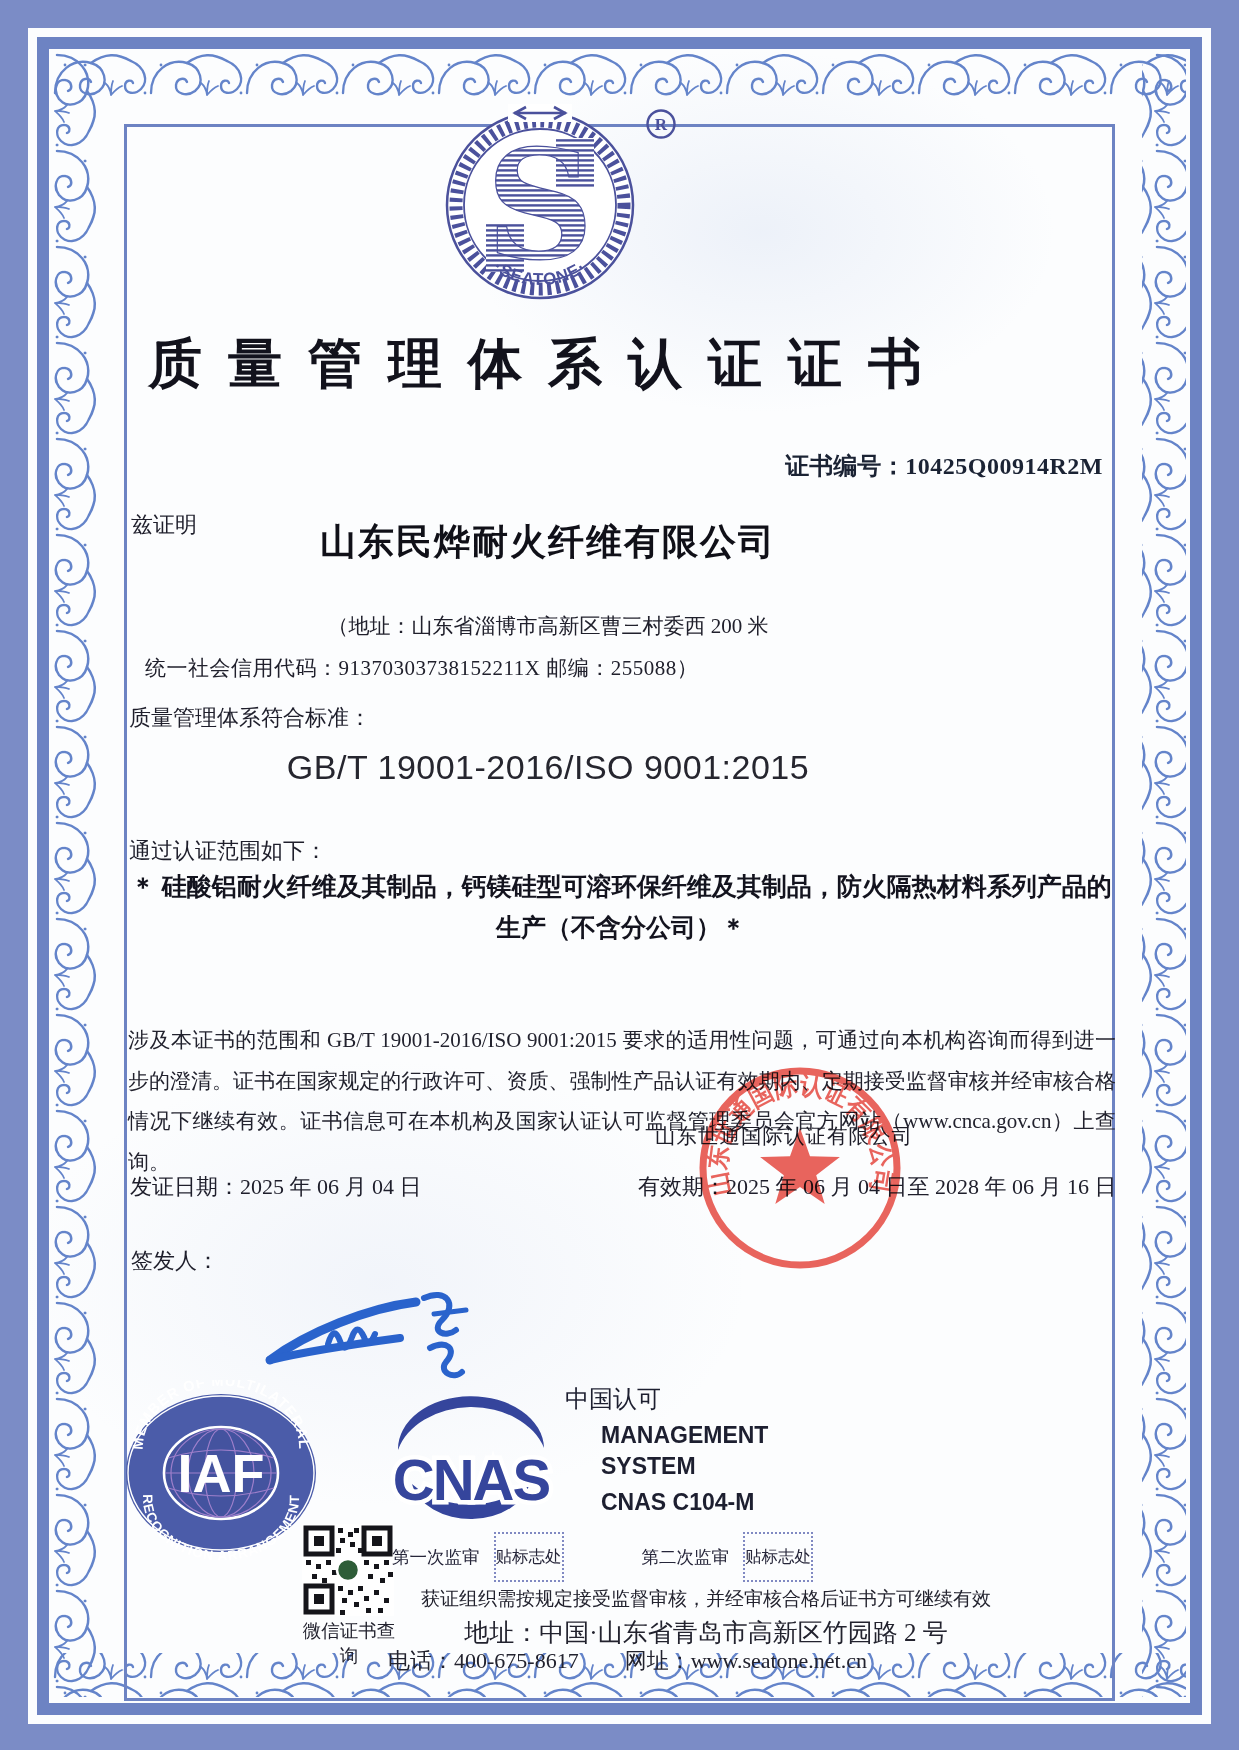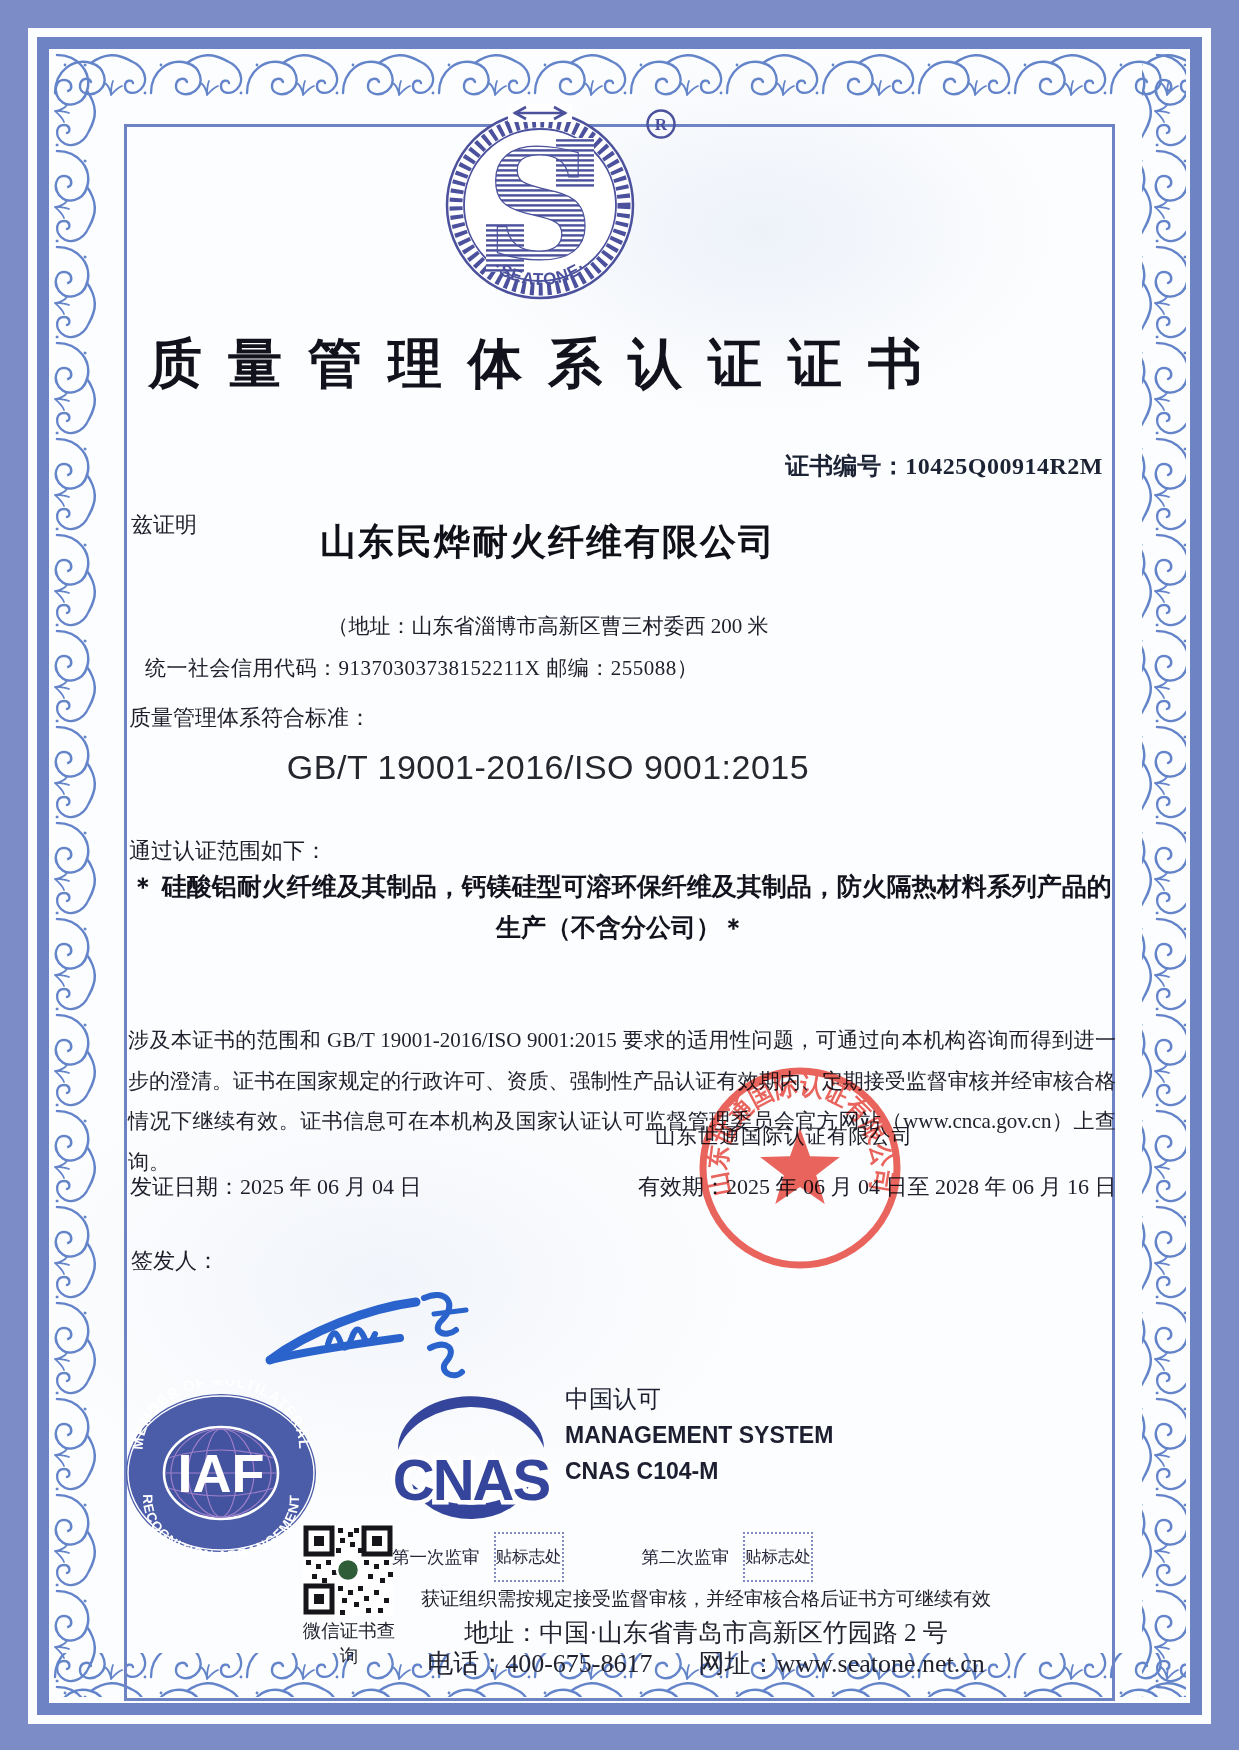--- a/index.html
+++ b/index.html
@@ -66,37 +66,37 @@
   .stamp{left:688px;top:1050px;opacity:.84;mix-blend-mode:multiply;}
   .iaf{left:110px;top:1380px;}
   .cnas{left:382px;top:1388px;}
   .accred{left:565px;top:1382px;width:300px;}
   .accred .zh{
     font-family:"Liberation Sans","DejaVu Sans",sans-serif;
     font-size:24px;line-height:33px;color:#1d1f30;font-weight:500;
   }
   .accred .en{
     font-family:"Liberation Sans","DejaVu Sans",sans-serif;
-    font-size:23px;line-height:31px;font-weight:700;color:#1d1f30;margin-top:5px;
+    font-size:23px;line-height:31px;font-weight:700;color:#1d1f30;margin-top:5px;margin-left:36px;
   }
   .qr{left:302px;top:1524px;}
   .qrcaption{left:294px;top:1618px;width:110px;text-align:center;font-size:18.5px;color:#23232f;}
   .auditrow{
     left:392px;top:1532px;width:640px;display:flex;align-items:center;
   }
   .auditlabel{font-size:17.5px;color:#26263a;white-space:nowrap;}
   .auditbox{
     width:66px;height:46px;border:2px dotted #8089c2;margin-left:14px;
     display:flex;align-items:center;justify-content:center;
     font-size:16.5px;color:#26263a;white-space:nowrap;
   }
   .auditgap{width:78px;}
   .note{left:388px;top:1586px;width:636px;text-align:center;font-size:19px;color:#22222e;white-space:nowrap;}
   .orgaddr{left:388px;top:1616px;width:636px;text-align:center;font-size:25px;color:#22222e;white-space:nowrap;}
-  .phoneline{left:388px;top:1646px;width:636px;text-align:center;font-size:26px;color:#22222e;white-space:nowrap;}
+  .phoneline{left:388px;top:1646px;width:636px;font-size:22px;color:#22222e;white-space:nowrap;}
   .phoneline .sep{display:inline-block;width:46px;}
 </style>
 </head>
 <body>
 
 <div class="sheet">
 
   <div class="frame-line1"></div>
   <svg class="band-svg" width="1133" height="1644" viewBox="0 0 1133 1644">
     <defs>

